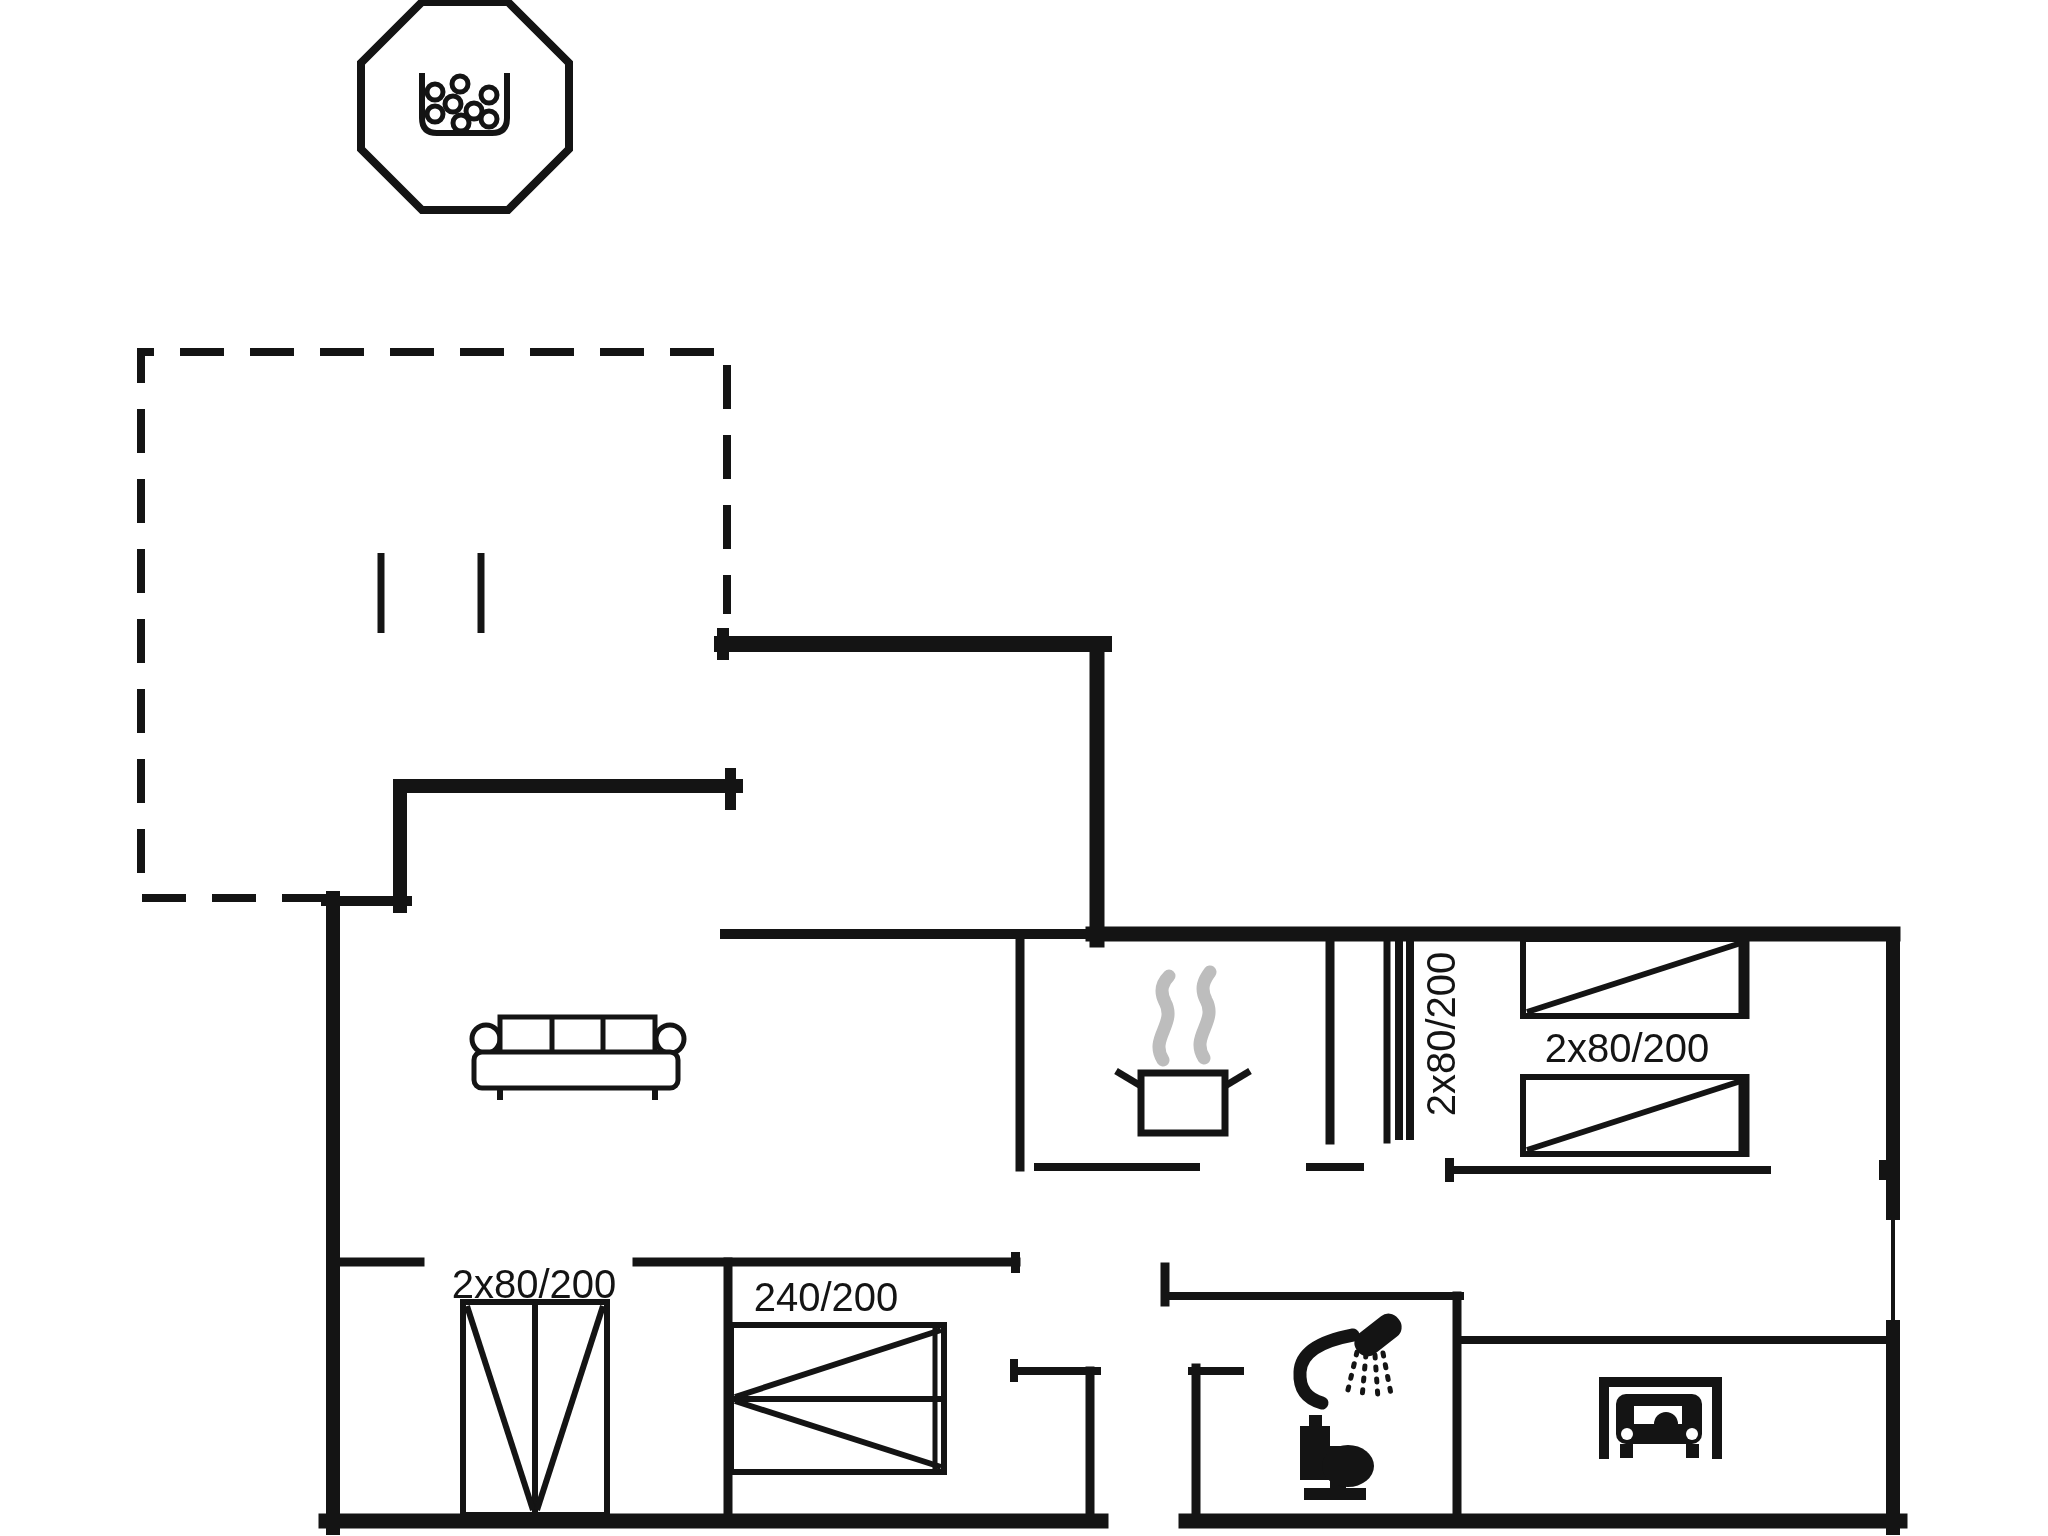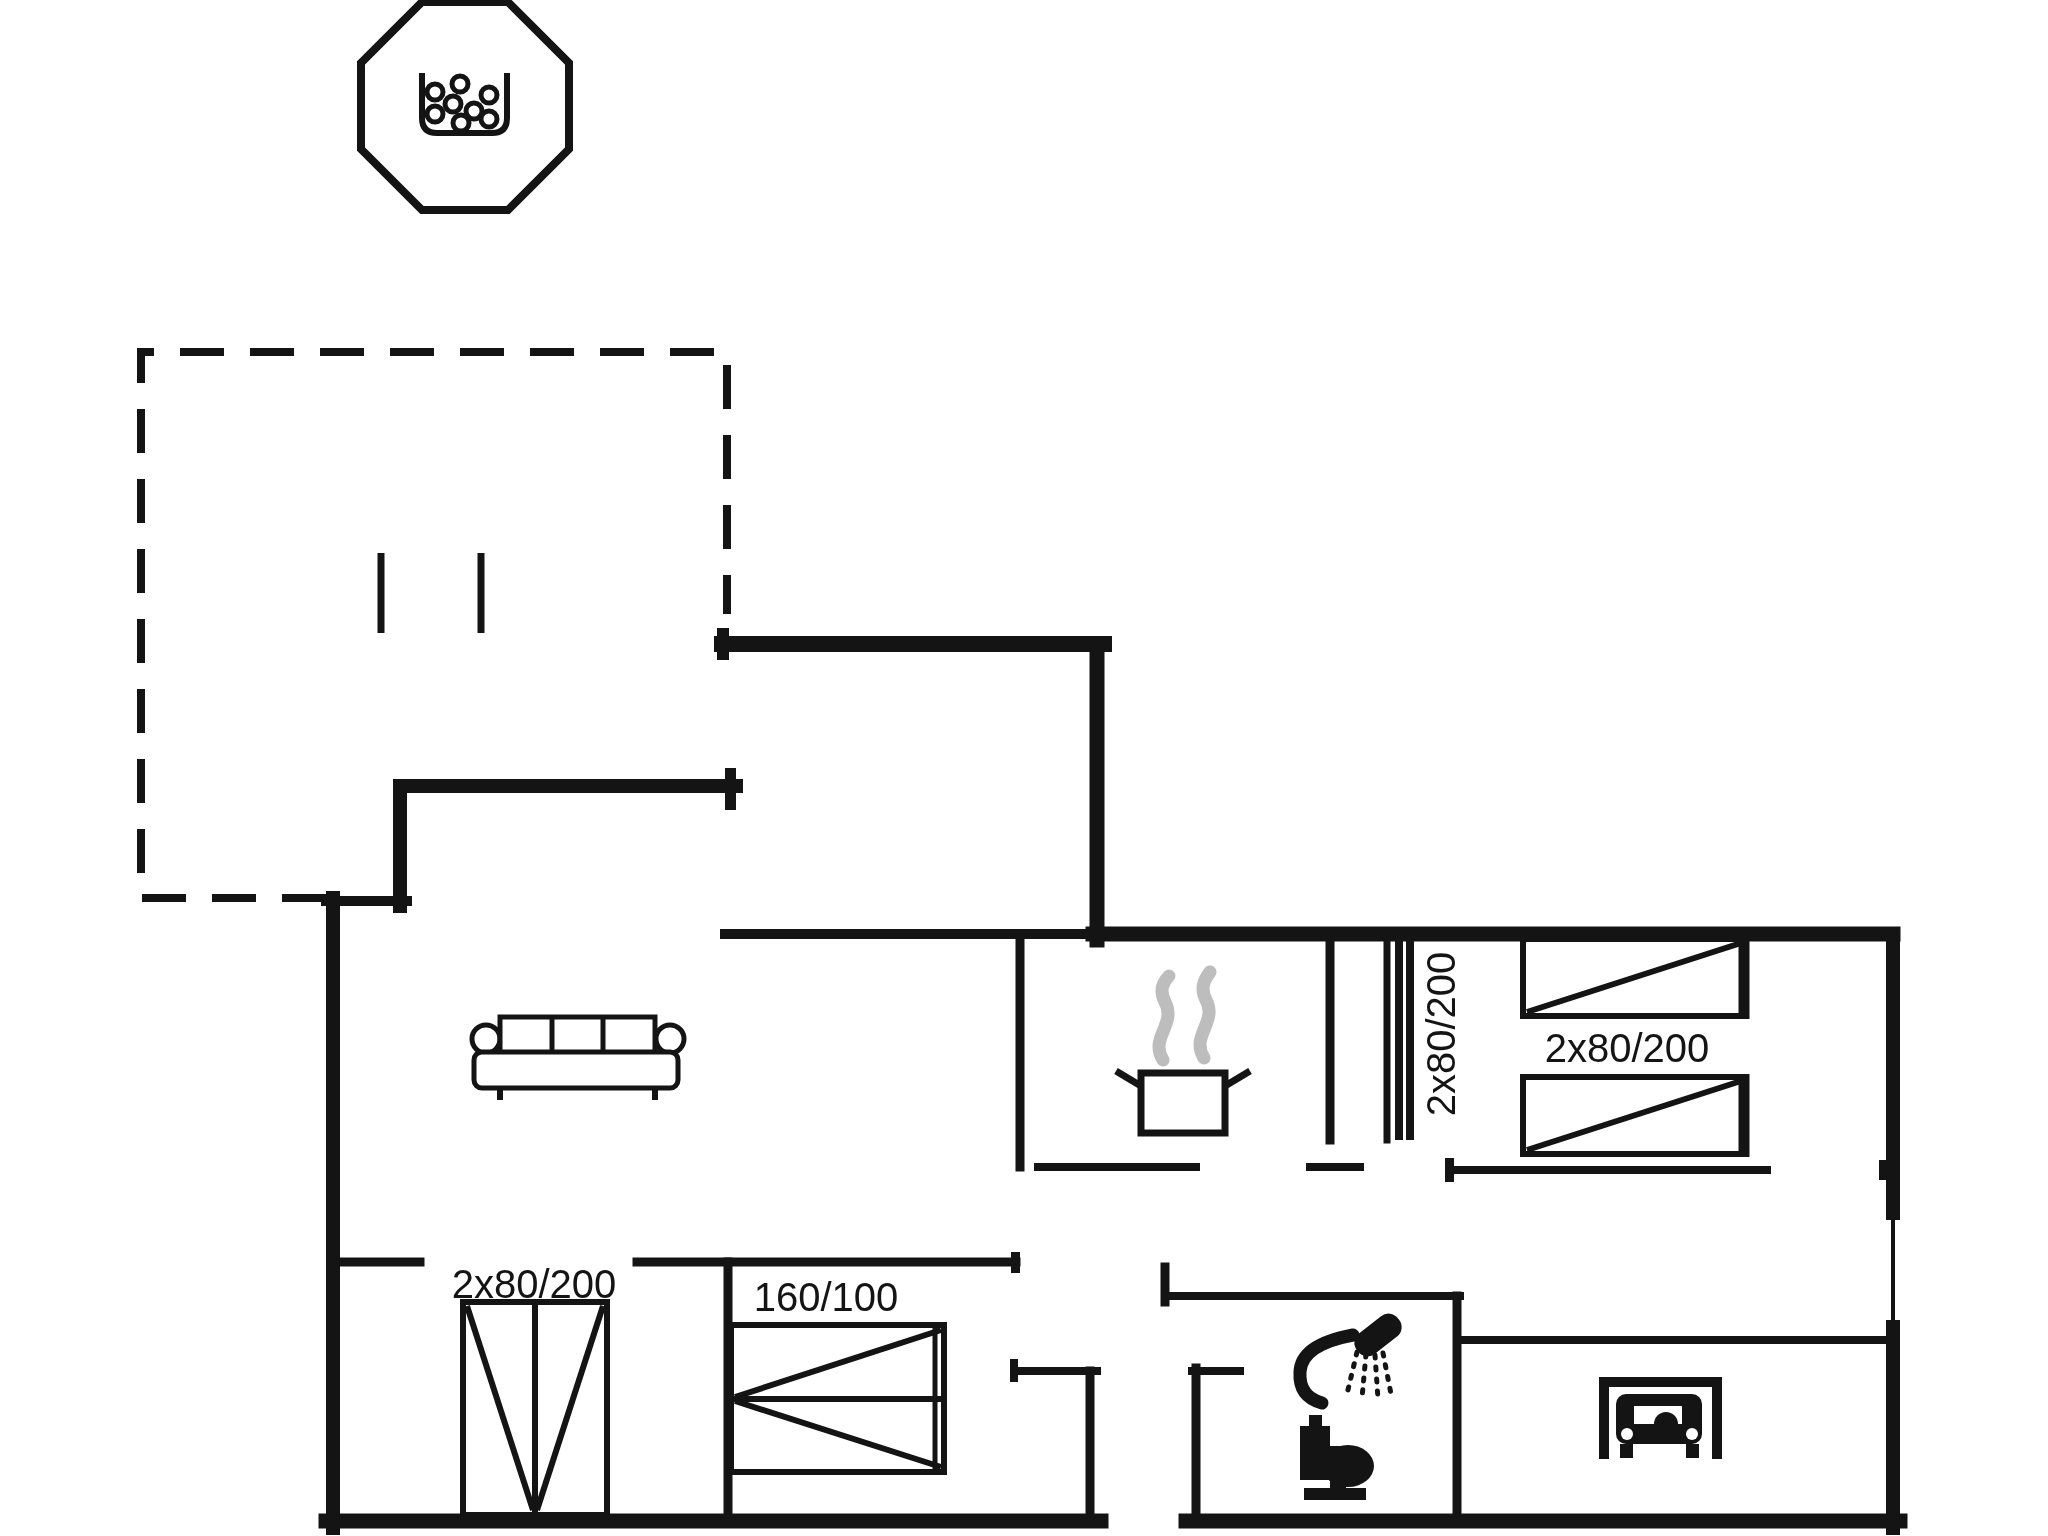--- a/index.html
+++ b/index.html
@@ -183,15 +183,15 @@
         <circle cx="1692" cy="1434" r="6" fill="#ffffff"></circle>
         <rect x="1620" y="1444" width="13" height="14"></rect>
         <rect x="1686" y="1444" width="13" height="14"></rect>
       </g>
     </g>
 
   </g>
 </svg>
 
 <div class="lbl" style="left:534px;top:1284px;">2x80/200</div>
-<div class="lbl" style="left:826px;top:1297px;">160/100</div>
+<div class="lbl" style="left:826px;top:1297px;">240/200</div>
 <div class="lbl" style="left:1627px;top:1048px;">2x80/200</div>
 <div class="lbl vert" style="left:1441px;top:1034px;">2x80/200</div>
 
 </body></html>

